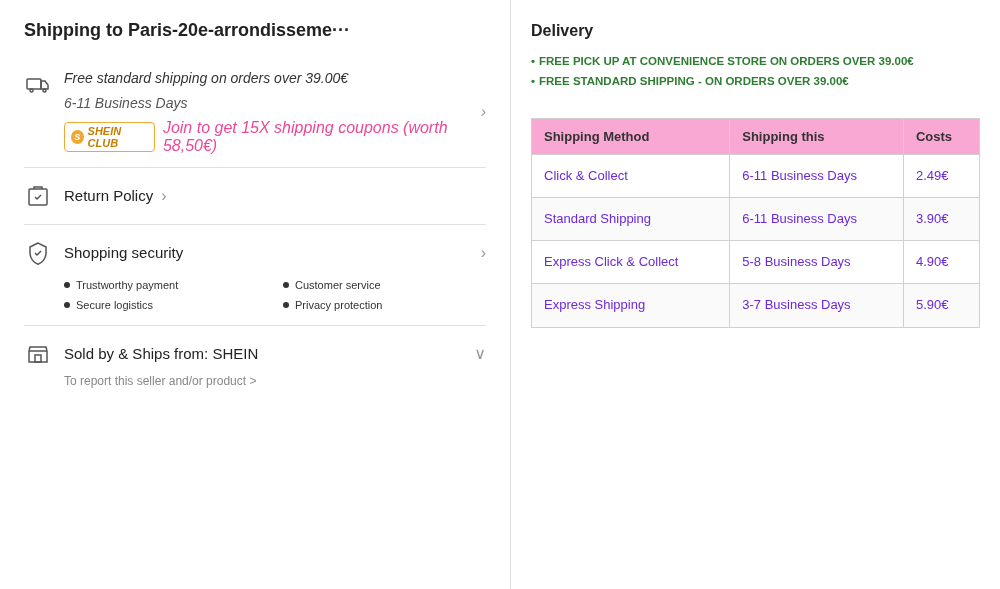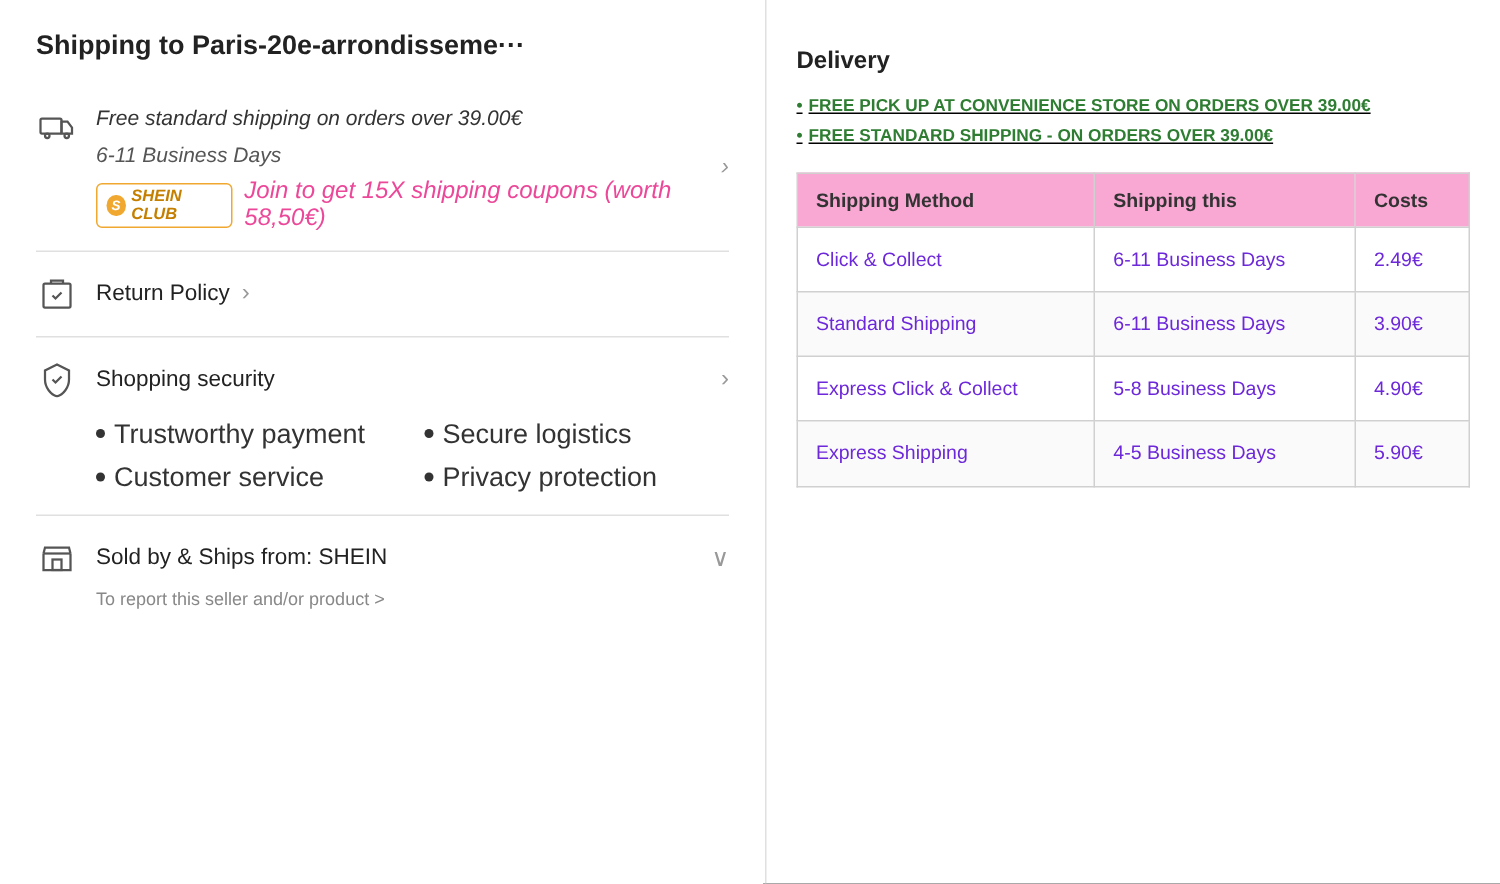--- a/index.html
+++ b/index.html
@@ -15,21 +15,21 @@
     .left-panel {
       background: #fff;
       width: 510px;
       padding: 20px 24px;
       position: relative;
     }
 
     .right-panel {
       background: #fff;
       width: 490px;
-      padding: 32px 20px;
+      padding: 22px 20px;
       border-left: 1px solid #e0e0e0;
     }
 
     
     .shipping-title {
       font-size: 18px;
       font-weight: 700;
       color: #222;
       margin-bottom: 16px;
       white-space: nowrap;
@@ -164,21 +164,21 @@
     }
 
     .security-bullets {
       display: grid;
       grid-template-columns: 1fr 1fr;
       gap: 8px 16px;
       padding-left: 40px;
     }
 
     .bullet-item {
-      font-size: 18px;
+      font-size: 11px;
       color: #333;
       display: flex;
       align-items: center;
       gap: 6px;
     }
 
     .bullet-dot {
       width: 6px;
       height: 6px;
       background: #333;
@@ -212,22 +212,21 @@
 
     
     .delivery-title {
       font-size: 16px;
       font-weight: 700;
       color: #222;
       margin-bottom: 12px;
     }
 
     .delivery-info {
-      margin-bottom: 14px;
-      text-decoration: underline;
+      margin-bottom: 27px;
     }
 
     .delivery-bullet {
       font-size: 11.5px;
       color: #2e7d32;
       font-weight: 600;
       line-height: 1.6;
       display: flex;
       align-items: flex-start;
       gap: 4px;
@@ -333,25 +332,25 @@
       </div>
       <div class="chevron">›</div>
     </div>
     <div class="security-bullets">
       <div class="bullet-item">
         <span class="bullet-dot"></span>
         <span>Trustworthy payment</span>
       </div>
       <div class="bullet-item">
         <span class="bullet-dot"></span>
-        <span>Secure logistics</span>
+        <span>Customer service</span>
       </div>
       <div class="bullet-item">
         <span class="bullet-dot"></span>
-        <span>Customer service</span>
+        <span>Secure logistics</span>
       </div>
       <div class="bullet-item">
         <span class="bullet-dot"></span>
         <span>Privacy protection</span>
       </div>
     </div>
   </div>
 
   <div class="sold-section">
     <div class="sold-header">
@@ -407,19 +406,19 @@
         <td>6-11 Business Days</td>
         <td>3.90€</td>
       </tr>
       <tr>
         <td>Express Click &amp; Collect</td>
         <td>5-8 Business Days</td>
         <td>4.90€</td>
       </tr>
       <tr>
         <td>Express Shipping</td>
-        <td>4-5 Business Days</td>
+        <td>3-7 Business Days</td>
         <td>5.90€</td>
       </tr>
     </tbody>
   </table>
 
 </div>
 
 </body></html>

